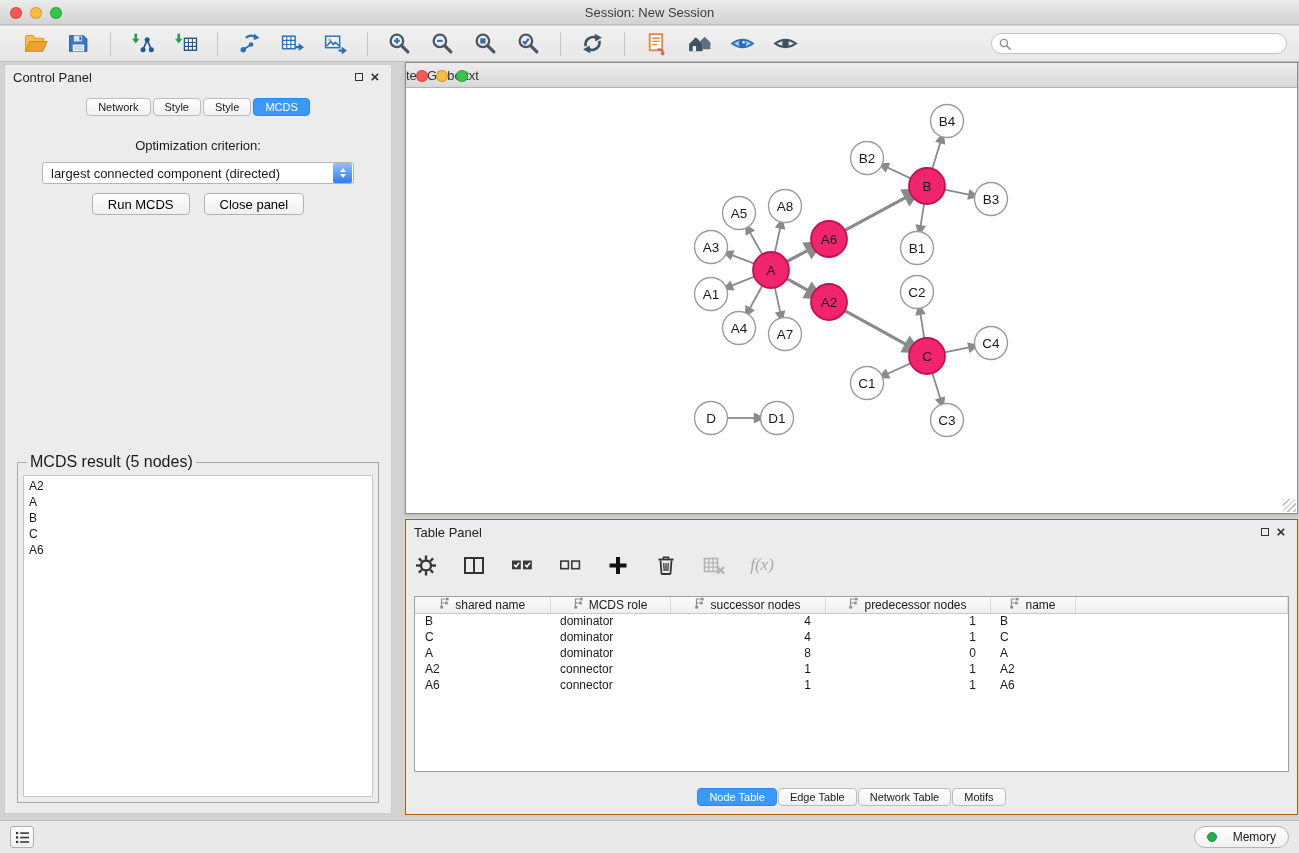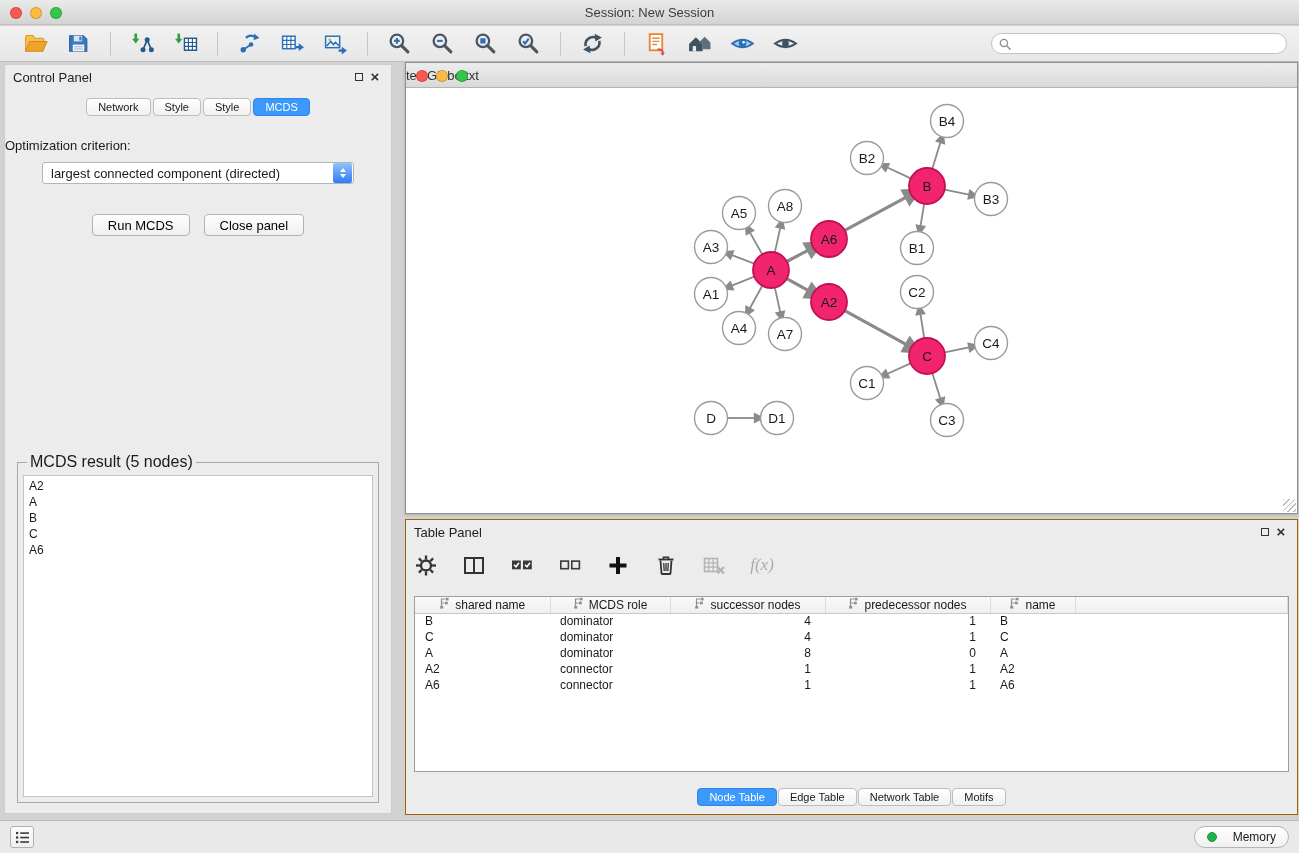--- a/index.html
+++ b/index.html
@@ -40,31 +40,31 @@
   .win-btn .sq { width:8px; height:8px; border:1.5px solid #333; display:block; }
   .win-btn.close { font-size:15px; font-weight:bold; line-height:14px; }
 
   
   .control-panel { position:absolute; left:4px; top:64px; width:388px; height:750px;
     background:#ececec; border:1px solid #cdcdcd; }
   .seg-tabs { display:flex; justify-content:center; gap:2px; margin-top:9px; }
   .seg-tab { font-size:11px; color:#1a1a1a; background:linear-gradient(#ffffff,#f1f1f1);
     border:1px solid #bdbdbd; border-radius:4px; padding:2px 11px; cursor:pointer; white-space:nowrap; }
   .seg-tab.active { background:#3b99fc; border-color:#2f86ea; color:#fff; }
-  .opt-label { margin-top:22px; font-size:13px; }
+  .opt-label { text-align:center; margin-top:22px; font-size:13px; }
   .dropdown { margin:9px auto 0; width:312px; height:22px; background:#fff;
     border:1px solid #b5b5b5; border-radius:3px; display:flex; align-items:center;
     font-size:13px; padding-left:8px; cursor:pointer; }
   .dropdown .val { flex:1; overflow:hidden; white-space:nowrap; }
   .stepper { width:19px; height:20px; background:linear-gradient(#8ec2ff,#2f7cf6);
     border-radius:2px; display:flex; flex-direction:column; align-items:center;
     justify-content:center; gap:2px; margin-right:1px; }
   .stepper .up { width:0; height:0; border-left:3.5px solid transparent; border-right:3.5px solid transparent; border-bottom:4.5px solid #fff; }
   .stepper .down { width:0; height:0; border-left:3.5px solid transparent; border-right:3.5px solid transparent; border-top:4.5px solid #fff; }
-  .btn-row { display:flex; justify-content:center; gap:14px; margin-top:30px;align-items:flex-end; }
+  .btn-row { display:flex; justify-content:center; gap:14px; margin-top:9px;align-items:flex-end; }
   .cp-btn { font-size:13px; padding:2.5px 15px; background:linear-gradient(#ffffff,#efefef);
     border:1px solid #b3b3b3; border-radius:4px; cursor:pointer; font-family:"Liberation Sans",sans-serif; }
   .result-group { position:absolute; left:12px; right:12px; top:388px; bottom:10px;
     border:1px solid #a8a8a8; padding:4px 5px 5px; }
   .result-group legend { font-size:16px; padding:0 3px; margin-left:4px; color:#1a1a1a; }
   .result-list { height:100%; background:#fff; border:1px solid #c6c6c6; overflow:hidden;
     font-size:12px; line-height:16px; padding:2px 5px; }
   .result-item { cursor:default; }
 
   

